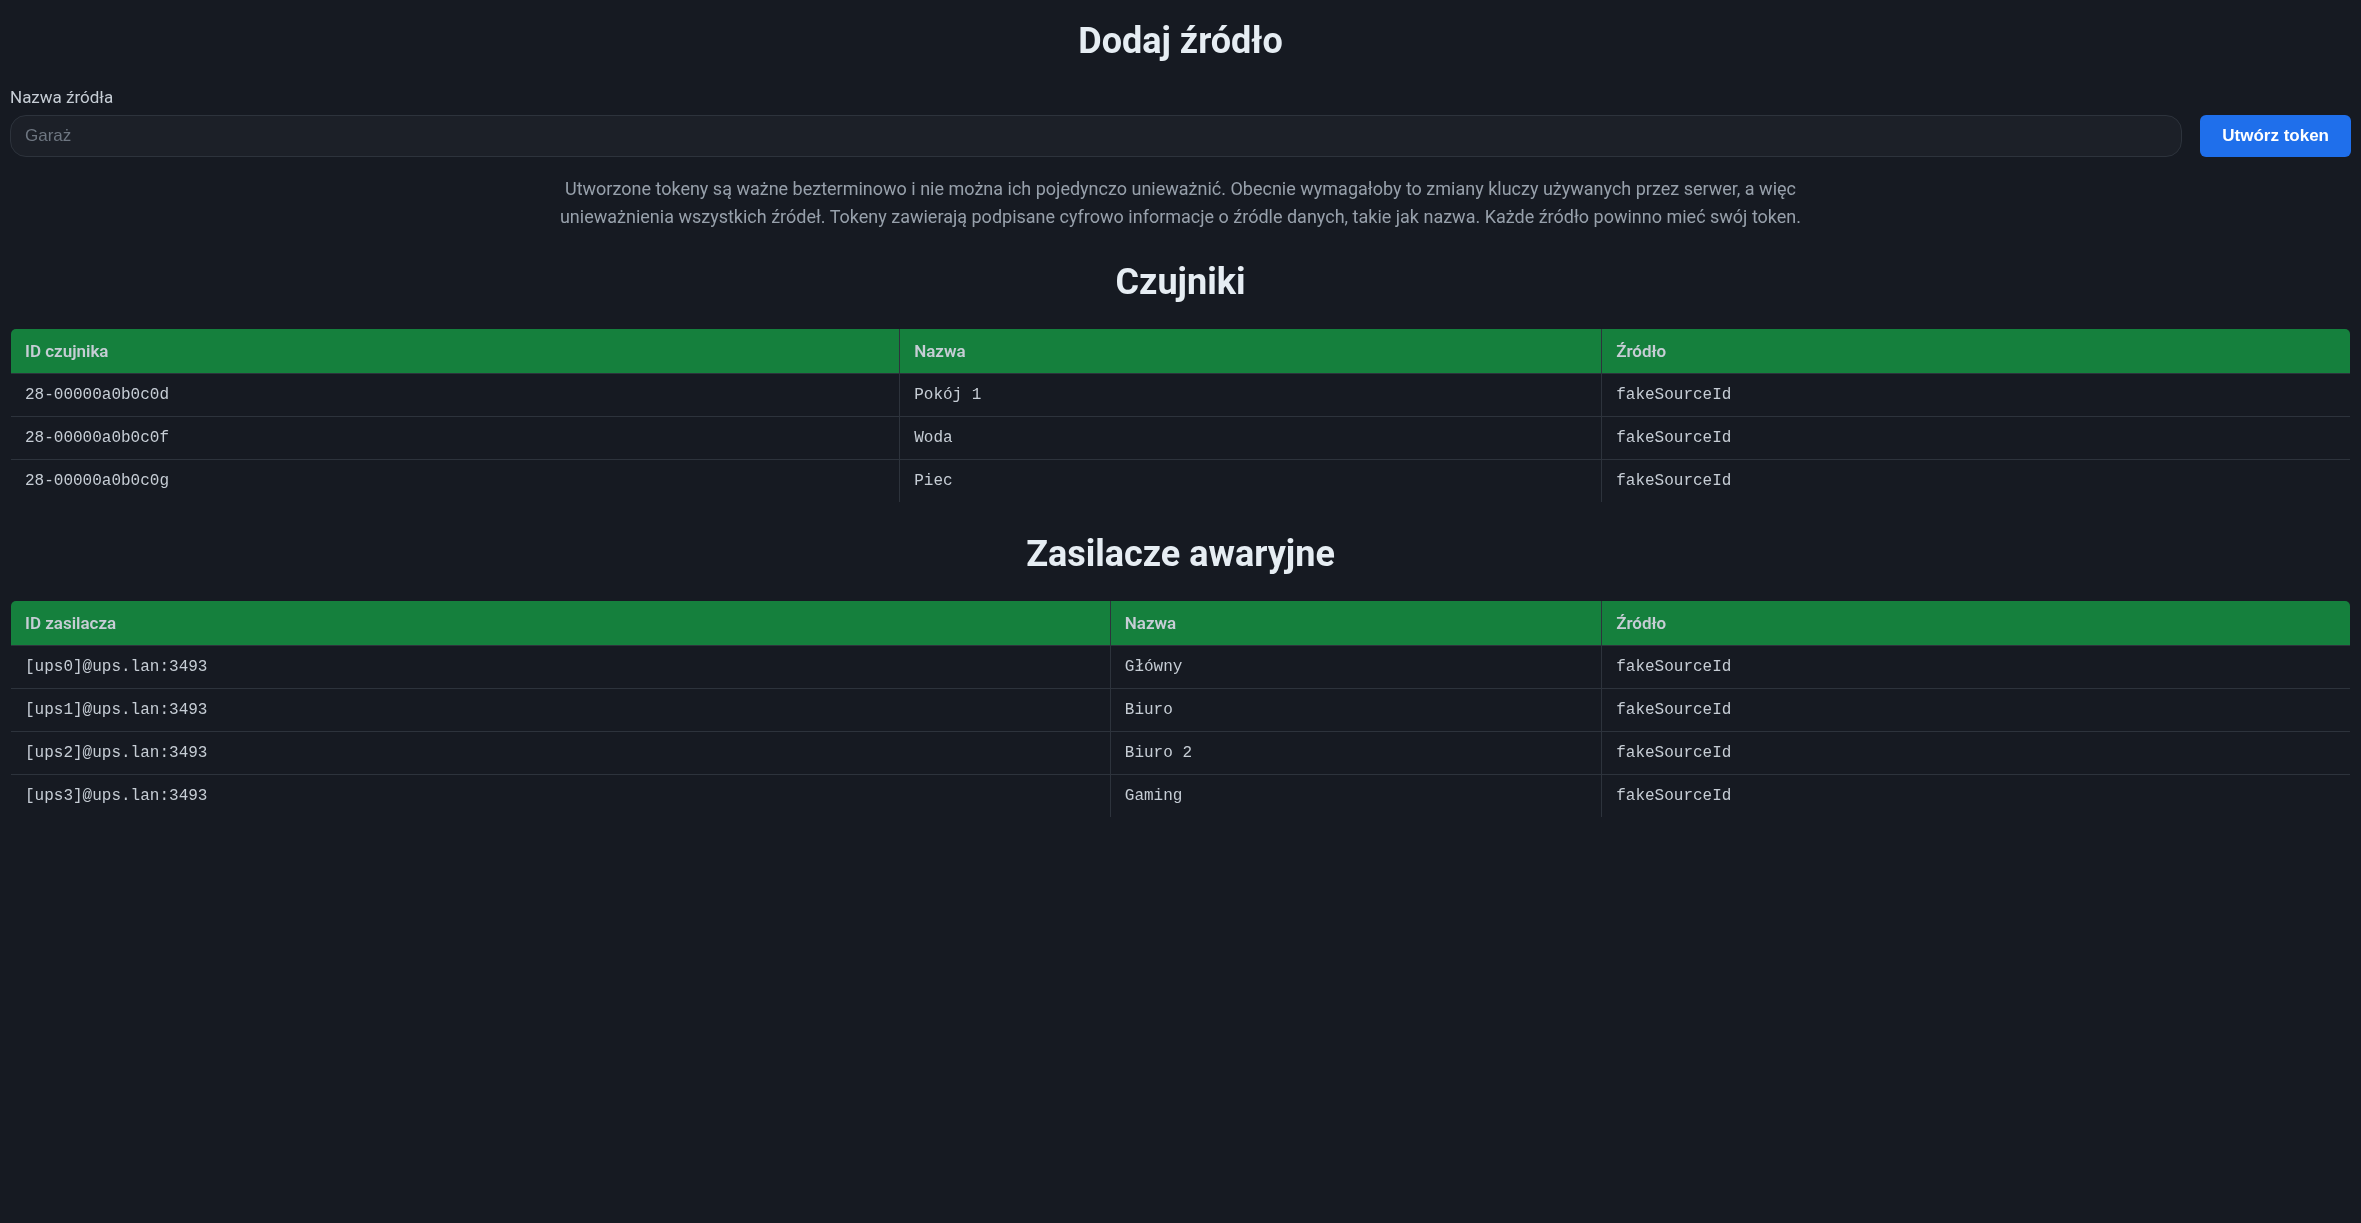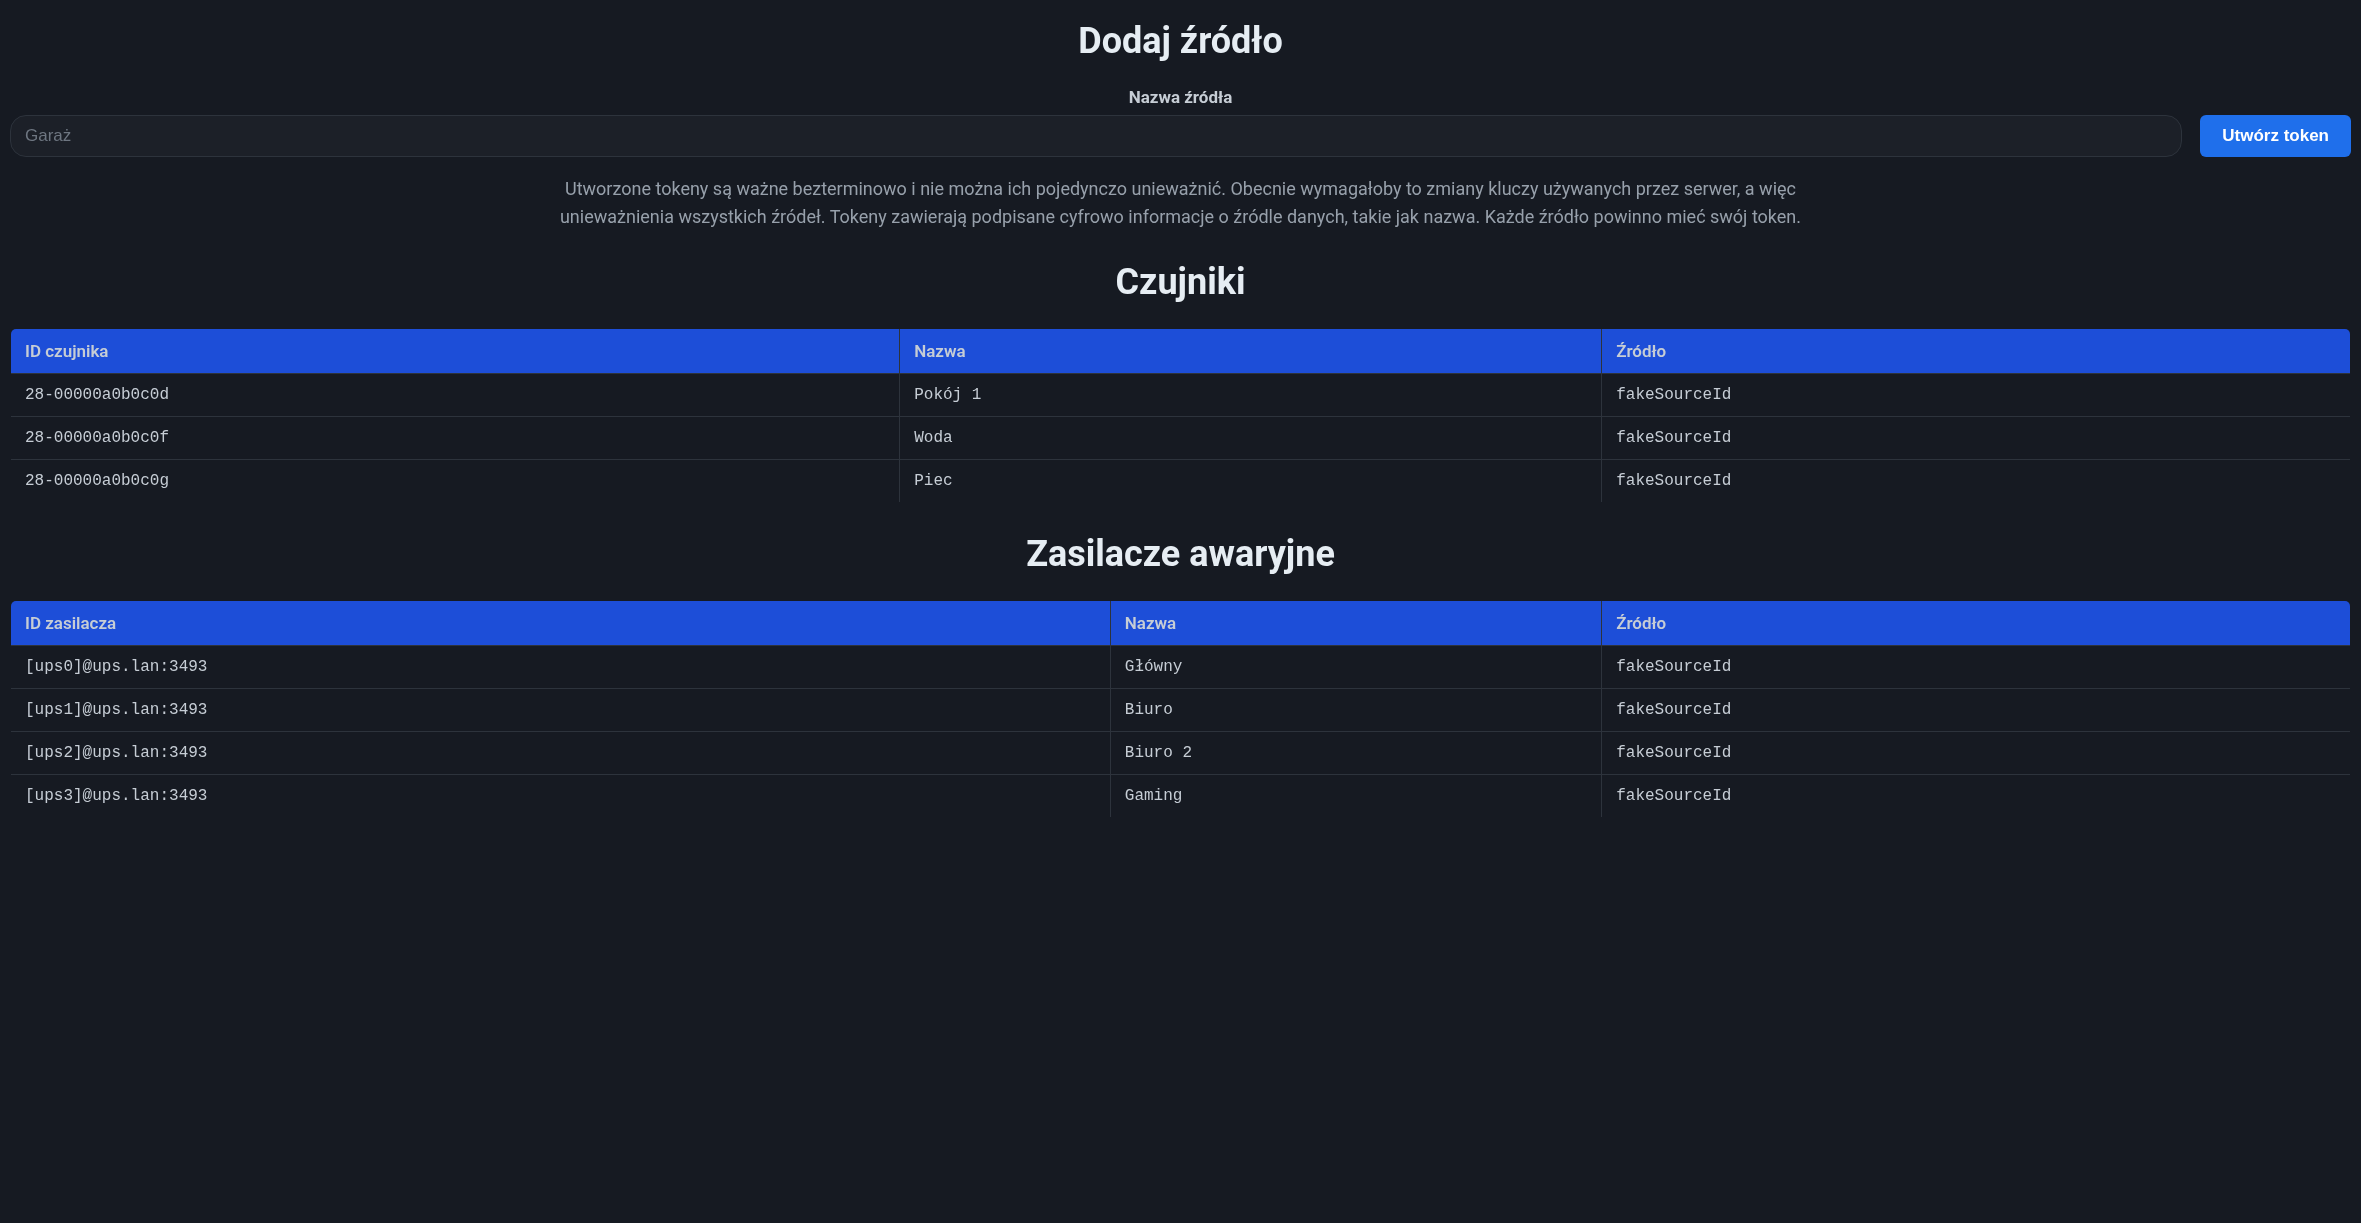--- a/index.html
+++ b/index.html
@@ -22,23 +22,22 @@
       margin-top: 10px;
       margin-bottom: 25px;
     }
     .section {
       margin-bottom: 30px;
     }
     .field-label {
       display: block;
       color: #c6cdd5;
       font-size: 17px;
-      font-weight: 700;
+      font-weight: 400;
       margin-bottom: 8px;
-      text-align: center;
     }
     .form-row {
       display: flex;
       gap: 18px;
       align-items: stretch;
       margin-bottom: 18px;
     }
     .text-input {
       flex: 1;
       background-color: #1c2028;
@@ -72,21 +71,21 @@
       margin: 0 auto 25px auto;
     }
     .data-table {
       width: 100%;
       border-collapse: collapse;
       border: 1px solid #2d333c;
       border-radius: 6px;
       overflow: hidden;
     }
     .data-table th {
-      background-color: #1d4ed8;
+      background-color: #15803d;
       color: #c6cdd5;
       font-size: 17px;
       font-weight: 600;
       text-align: left;
       padding: 12px 14px;
       border-bottom: 1px solid #2d333c;
     }
     .data-table td {
       color: #c6cdd5;
       font-size: 16px;

